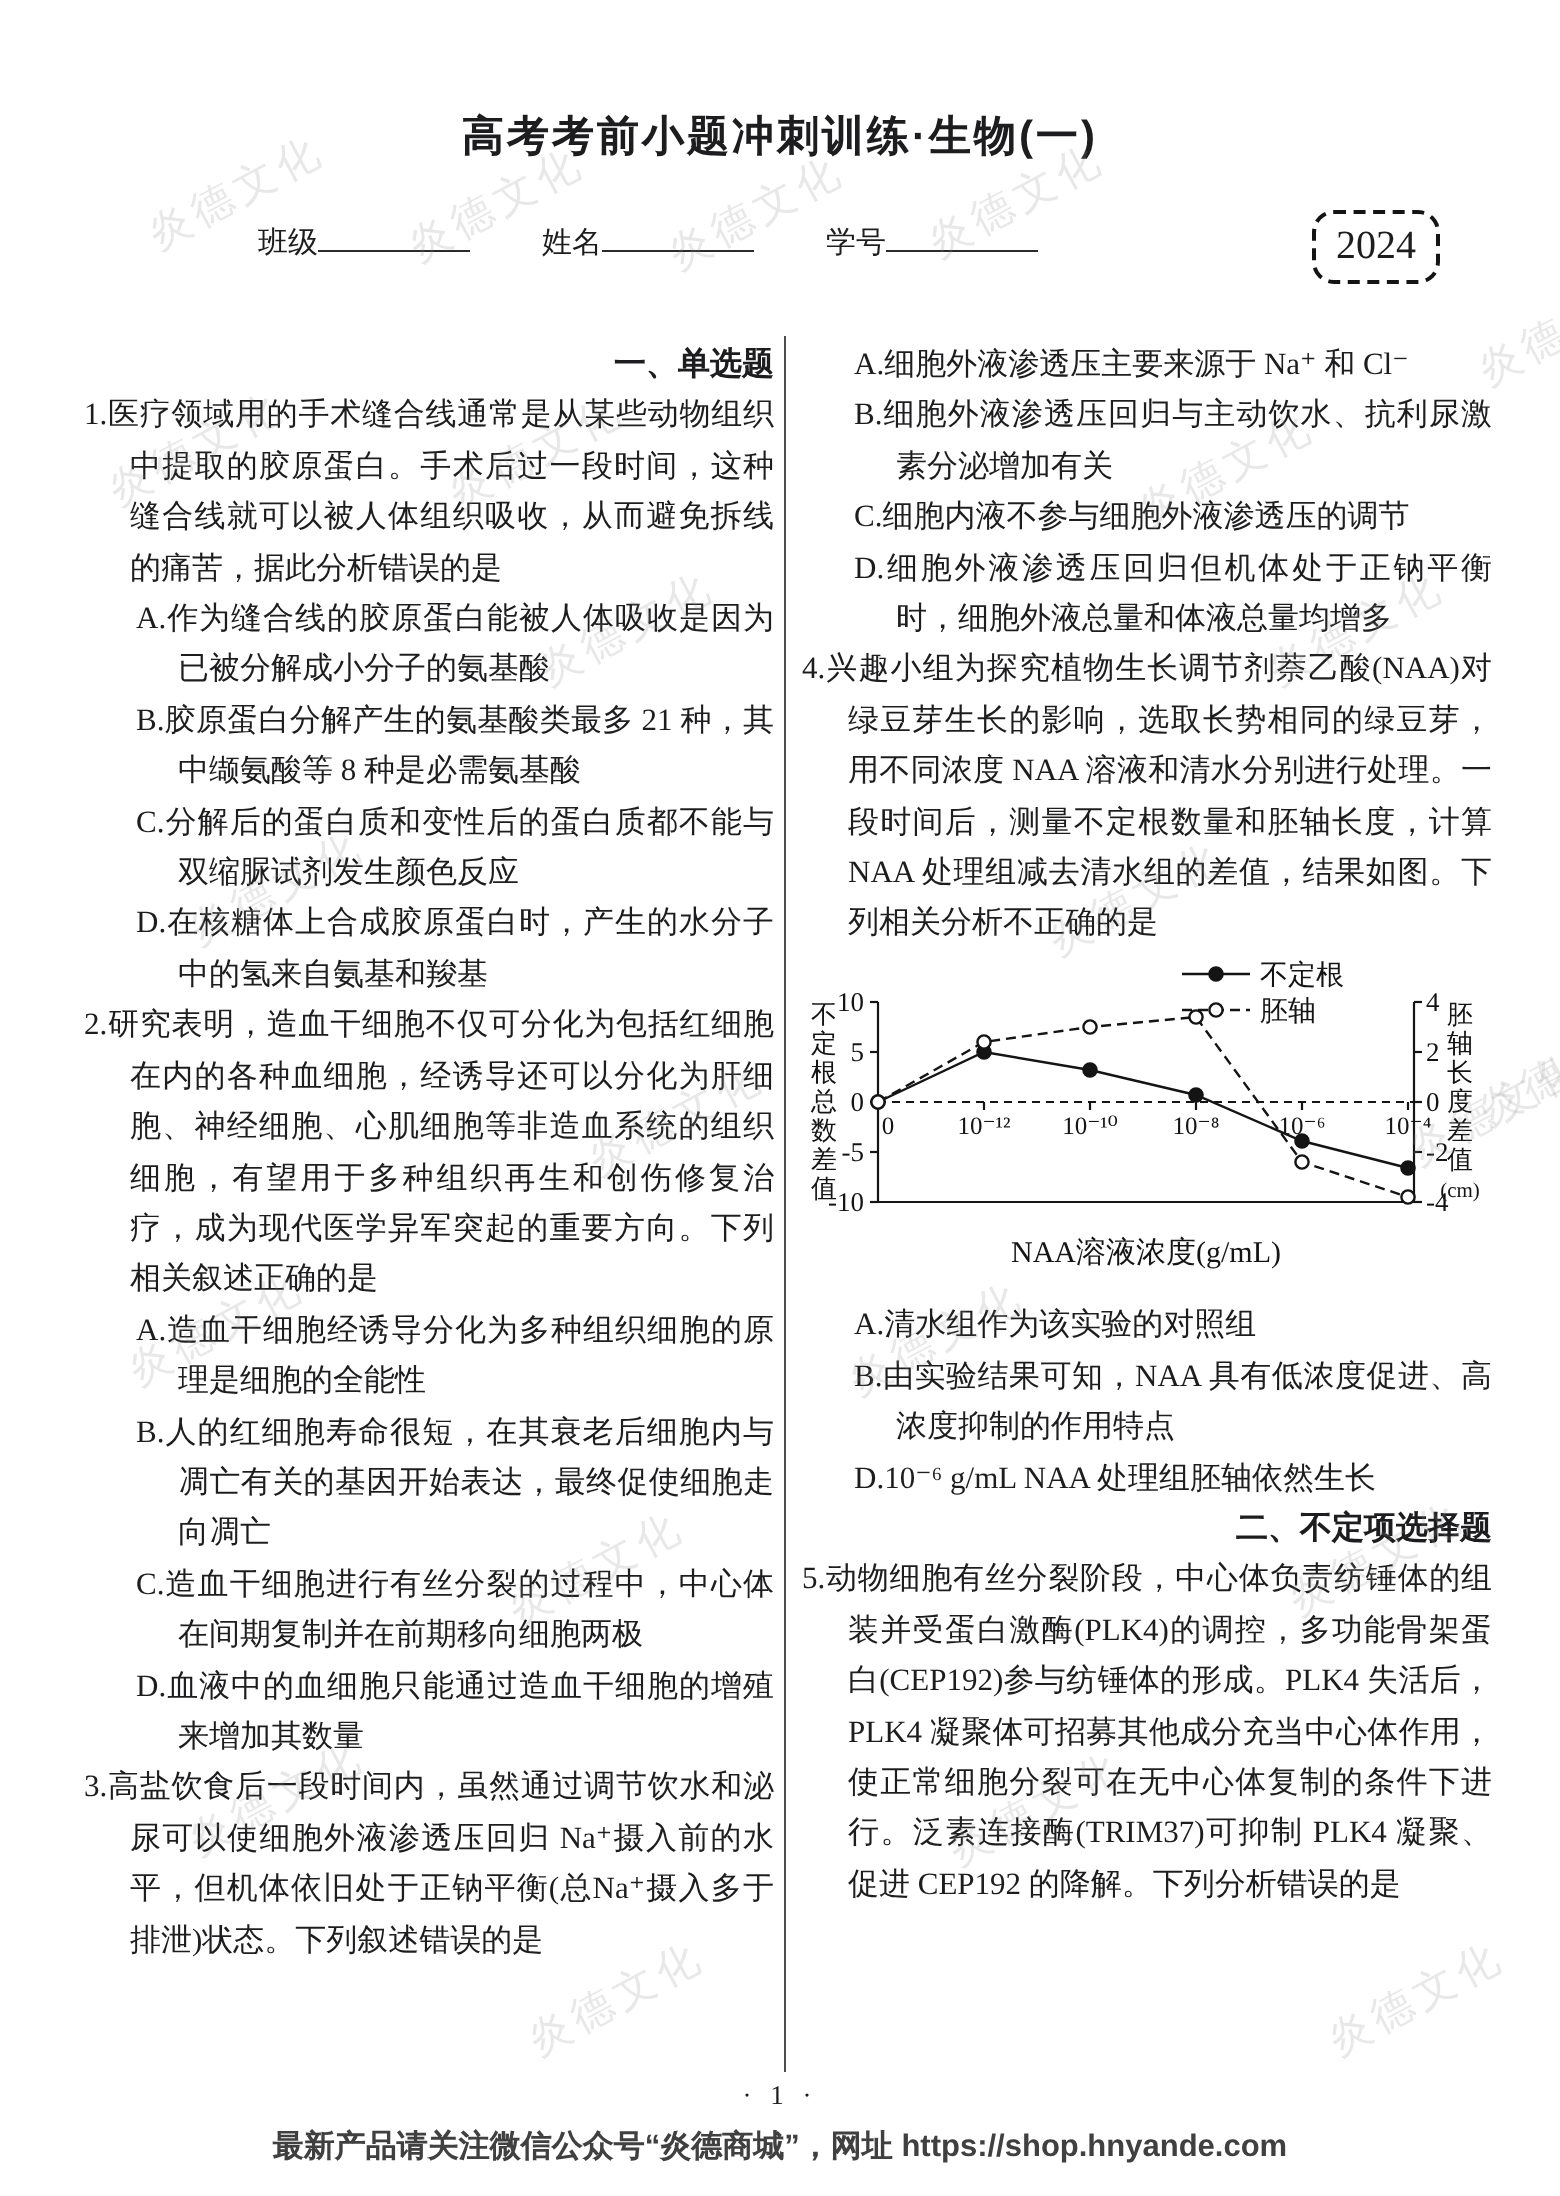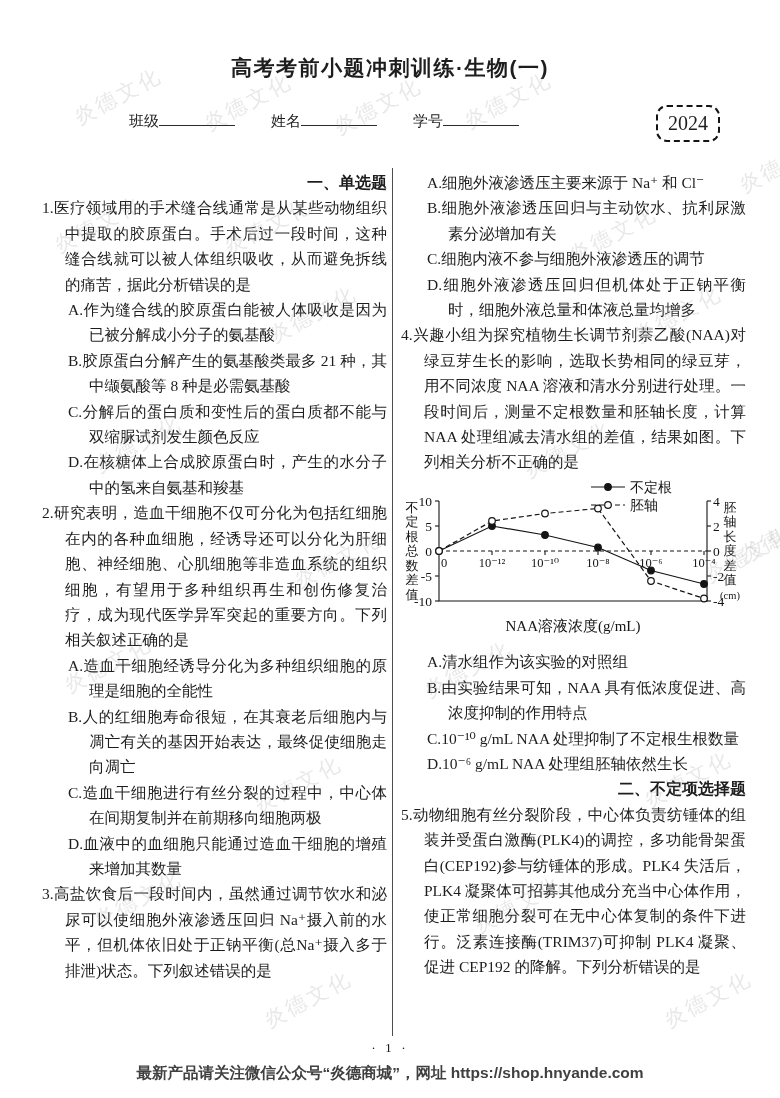--- a/index.html
+++ b/index.html
@@ -138,21 +138,20 @@
             <text x="305" y="90" text-anchor="middle" font-size="12.5">10⁻⁴</text>
             <text x="231" y="15" font-size="14">不定根</text>
             <text x="231" y="33" font-size="14">胚轴</text>
             <text text-anchor="middle" font-size="13"><tspan x="13" y="34.5">不</tspan><tspan x="13" y="49">定</tspan><tspan x="13" y="63.5">根</tspan><tspan x="13" y="78">总</tspan><tspan x="13" y="92.5">数</tspan><tspan x="13" y="107">差</tspan><tspan x="13" y="121.5">值</tspan></text>
             <text text-anchor="middle" font-size="13"><tspan x="331" y="34.5">胚</tspan><tspan x="331" y="49">轴</tspan><tspan x="331" y="63.5">长</tspan><tspan x="331" y="78">度</tspan><tspan x="331" y="92.5">差</tspan><tspan x="331" y="107">值</tspan><tspan x="331" y="121.5" font-size="10.5">(cm)</tspan></text>
             <text x="174" y="154" text-anchor="middle" font-size="15">NAA溶液浓度(g/mL)</text>
           </g>
         </svg></div>
       <div class="block-option">A.清水组作为该实验的对照组</div>
       <div class="block-option">B.由实验结果可知，NAA 具有低浓度促进、高浓度抑制的作用特点</div>
-      <div class="block-option">C.10⁻¹⁰ g/mL NAA 处理抑制了不定根生根数量</div>
       <div class="block-option">D.10⁻⁶ g/mL NAA 处理组胚轴依然生长</div>
       <div class="block-section">二、不定项选择题</div>
       <div class="block-question">5.动物细胞有丝分裂阶段，中心体负责纺锤体的组装并受蛋白激酶(PLK4)的调控，多功能骨架蛋白(CEP192)参与纺锤体的形成。PLK4 失活后，PLK4 凝聚体可招募其他成分充当中心体作用，使正常细胞分裂可在无中心体复制的条件下进行。泛素连接酶(TRIM37)可抑制 PLK4 凝聚、促进 CEP192 的降解。下列分析错误的是</div>
     </div>
 
   <div class="pagenum">· 1 ·</div>
   <div class="footer-red" style="color: #404040;">最新产品请关注微信公众号“炎德商城”，网址 https://shop.hnyande.com</div>
 <span class="wm" style="left: 70px; top: 82px; color: rgb(143, 143, 143);">炎德文化</span>
     <span class="wm" style="left: 200px; top: 88px; color: rgb(143, 143, 143);">炎德文化</span>
     <span class="wm" style="left: 330px; top: 92px; color: rgb(143, 143, 143);">炎德文化</span>

